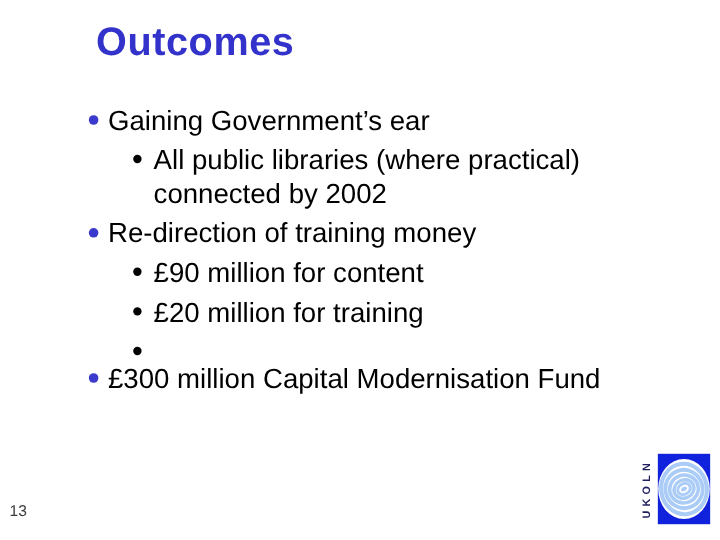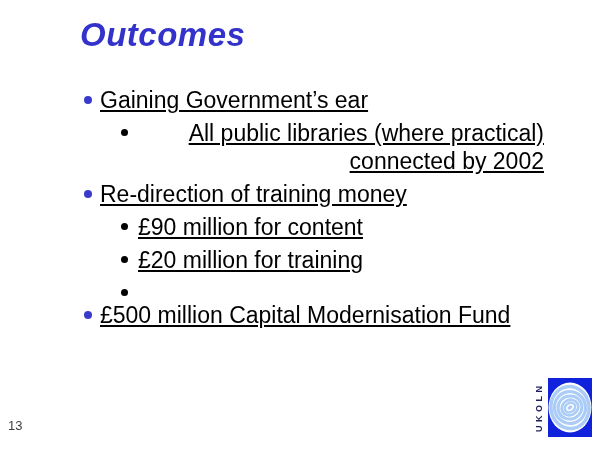--- a/index.html
+++ b/index.html
@@ -15,31 +15,29 @@
     position: absolute;
     inset: 0;
     background: #ffffff;
   }
   .slide-title {
     position: absolute;
     left: 80px;
     top: 16px;
     font-size: 33px;
     font-weight: bold;
-    font-style: italic;
     color: #3333CC;
     letter-spacing: 0.5px;
     white-space: nowrap;
   }
   .bullet-list {
     position: absolute;
-    left: 84px;
+    left: 74px;
     top: 86px;
     width: 460px;
-    text-decoration: underline;
   }
   .bullet-item {
     display: flex;
     align-items: flex-start;
     font-size: 23px;
     line-height: 28px;
     color: #000000;
     margin-bottom: 5px;
   }
   .bullet-item .marker {
@@ -47,21 +45,20 @@
     border-radius: 50%;
   }
   .bullet-item.l1 .marker {
     width: 8px;
     height: 8px;
     background: #3A3ACC;
     margin: 10px 8px 0 0;
   }
   .bullet-item.l2 {
     padding-left: 37px;
-    text-align: right;
   }
   .bullet-item.l2 .marker {
     width: 7px;
     height: 7px;
     background: #000000;
     margin: 10px 10px 0 0;
   }
   .slide-number {
     position: absolute;
     left: 8px;
@@ -118,21 +115,21 @@
     </div>
     <div class="bullet-item l2">
       <span class="marker"></span>
       <span>£20 million for training</span>
     </div>
     <div class="bullet-item l2">
       <span class="marker"></span>
     </div>
     <div class="bullet-item l1">
       <span class="marker"></span>
-      <span>£500 million Capital Modernisation Fund</span>
+      <span>£300 million Capital Modernisation Fund</span>
     </div>
   </div>
 
   <div class="slide-number">13</div>
 
   <div class="logo">
     <span class="logo-text">UKOLN</span>
     <svg class="logo-mark" width="44" height="59" viewBox="0 0 44 59" xmlns="http://www.w3.org/2000/svg">
       <rect x="0" y="0" width="44" height="59" fill="#1122DD"></rect>
       <g transform="translate(22,29.5)">

